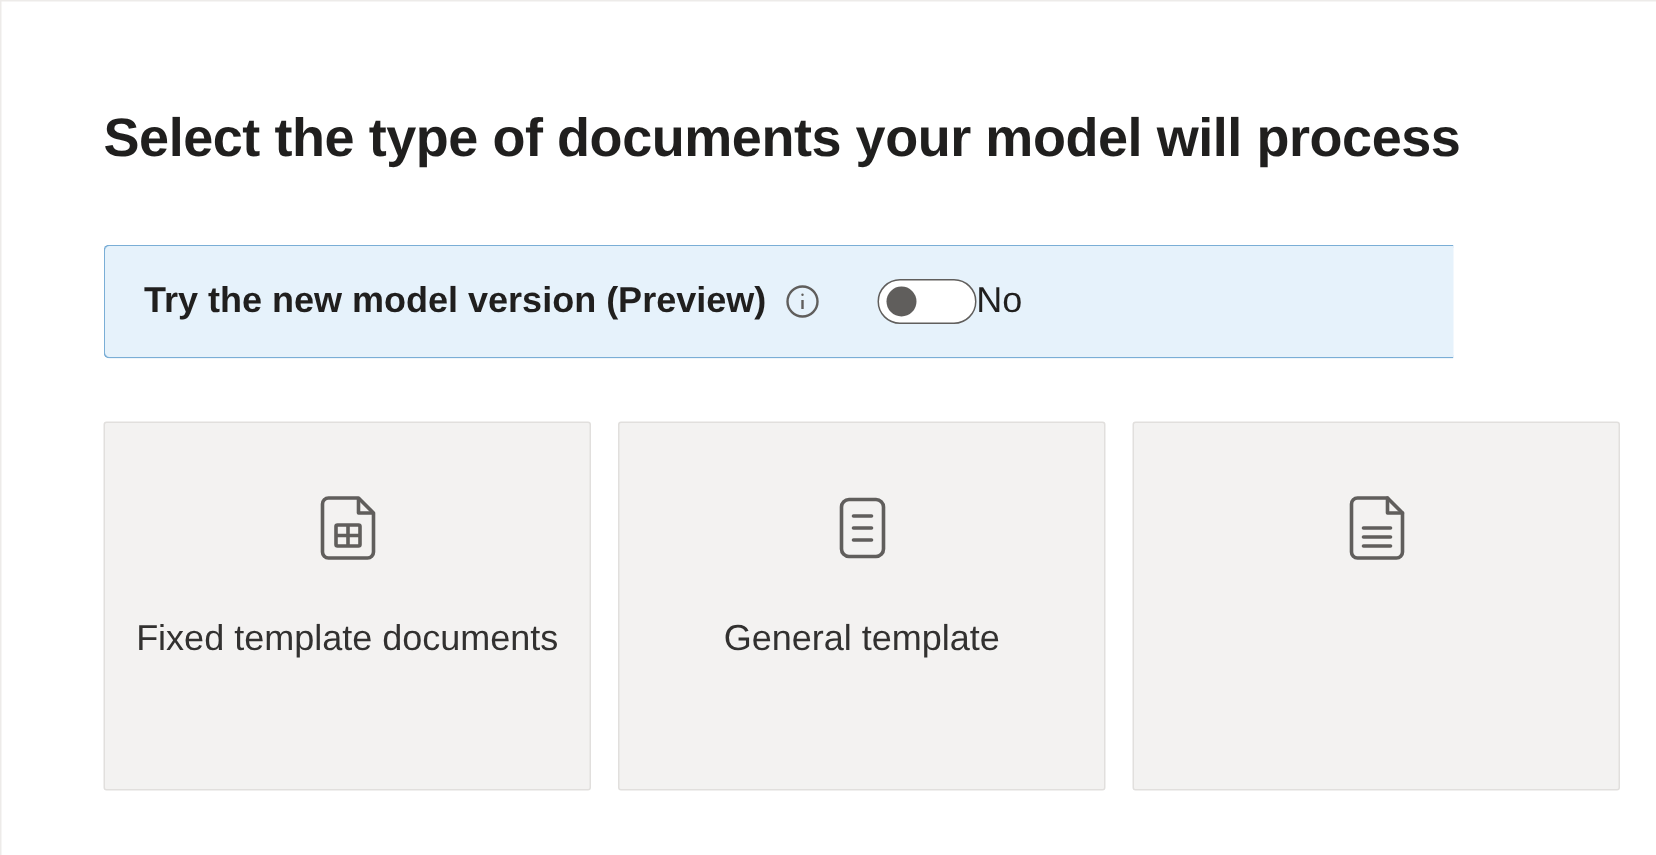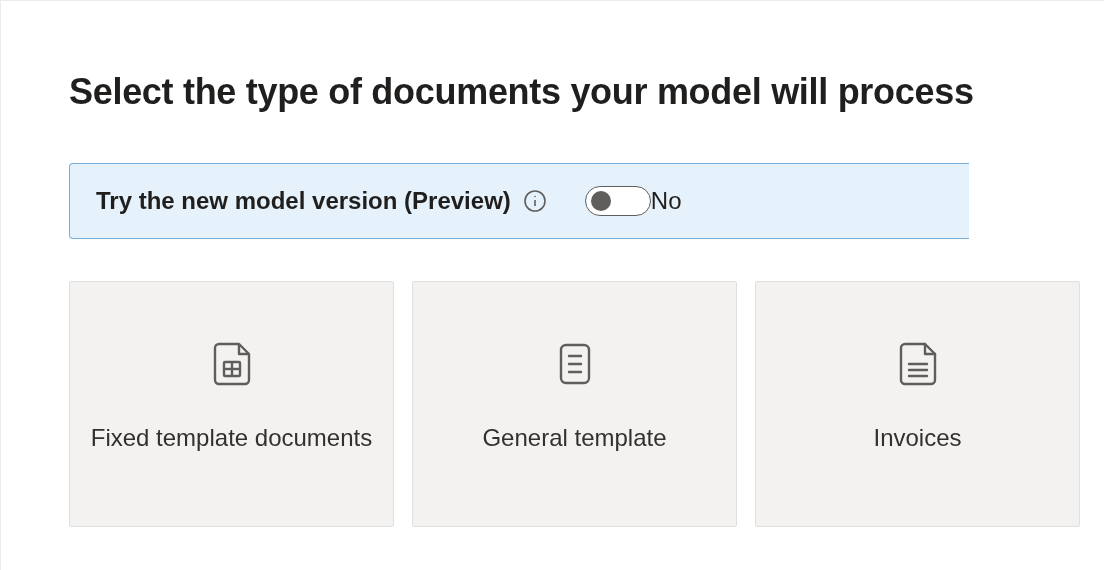--- a/index.html
+++ b/index.html
@@ -89,21 +89,21 @@
     }
     .doc-card {
       width: 325px;
       height: 246px;
       background: #f3f2f1;
       border: 1px solid #e1dfdd;
       border-radius: 2px;
       display: flex;
       flex-direction: column;
       align-items: center;
-      padding-top: 58px;
+      padding-top: 46px;
       cursor: pointer;
     }
     .card-icon {
       width: 42px;
       height: 48px;
       margin-bottom: 34px;
       display: flex;
       align-items: center;
       justify-content: center;
     }
@@ -171,16 +171,15 @@
   <div class="doc-card">
     <div class="card-icon">
       <svg viewBox="0 0 42 48" fill="none" stroke="#605e5c" stroke-width="2.4" stroke-linejoin="round" stroke-linecap="round">
         <path d="M8 4 H28 L38 14 V40 A4 4 0 0 1 34 44 H8 A4 4 0 0 1 4 40 V8 A4 4 0 0 1 8 4 Z"></path>
         <path d="M28 4 V14 H38"></path>
         <line x1="12" y1="24" x2="30" y2="24"></line>
         <line x1="12" y1="30" x2="30" y2="30"></line>
         <line x1="12" y1="36" x2="30" y2="36"></line>
       </svg>
     </div>
-    <div class="card-label">Invoices</div>
   </div>
 
 </div>
 
 </body></html>

